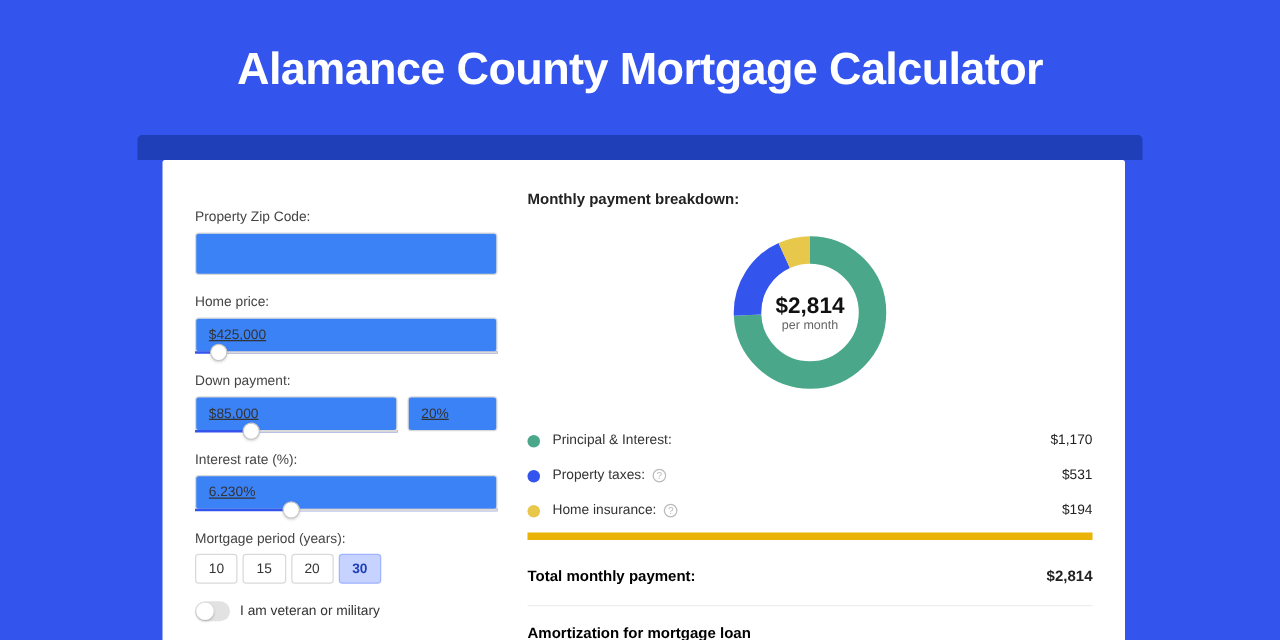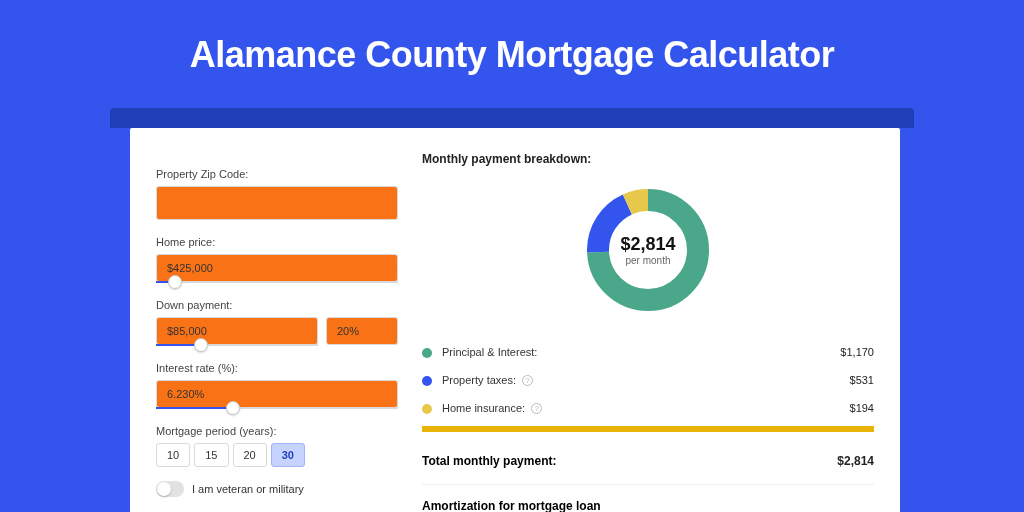--- a/index.html
+++ b/index.html
@@ -39,21 +39,22 @@
 
   .form-group { margin-bottom: 14px; position: relative; }
   .label { font-size: 11px; color: #444; margin-bottom: 6px; display: block; margin-top: 16px; }
   .input {
     width: 100%;
     border: 1px solid #d9d9d9;
     border-radius: 3px;
     font-size: 11px;
     padding: 7px 10px;
     color: #333;
-    background: #f97316;
+    background: #3b82f6;
+    text-decoration: underline;
   }
   .input-lg { padding: 10px 10px; }
   .row { display: flex; gap: 8px; }
   .row .input-wrap { flex: 1; position: relative; }
   .row .input-wrap.small { flex: 0 0 72px; }
 
   .slider-track {
     height: 2px;
     background: #3355ee;
     position: relative;

